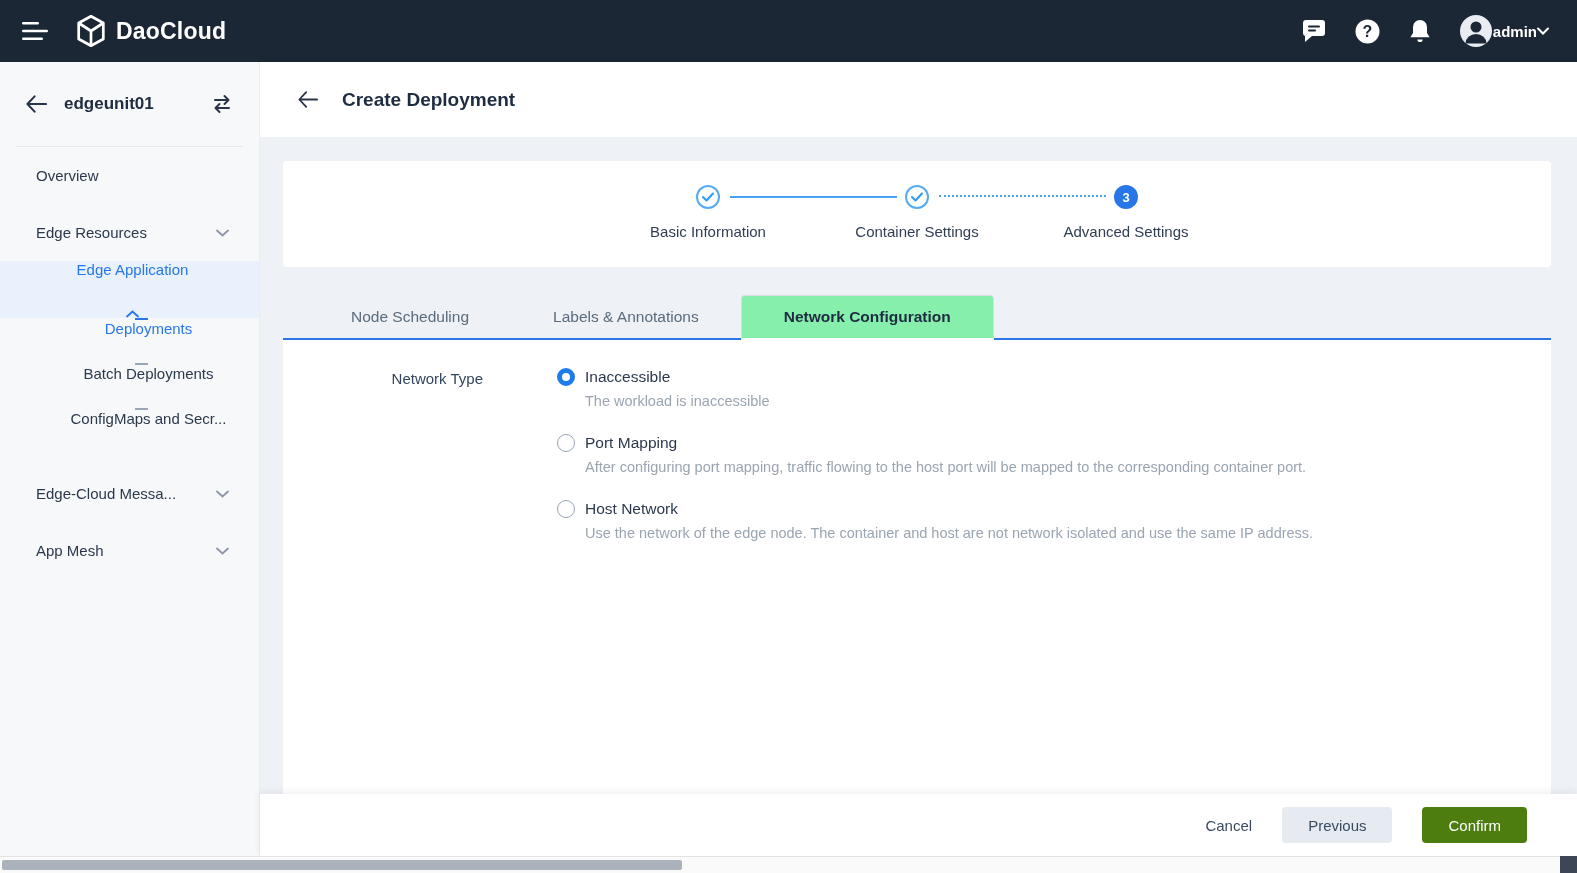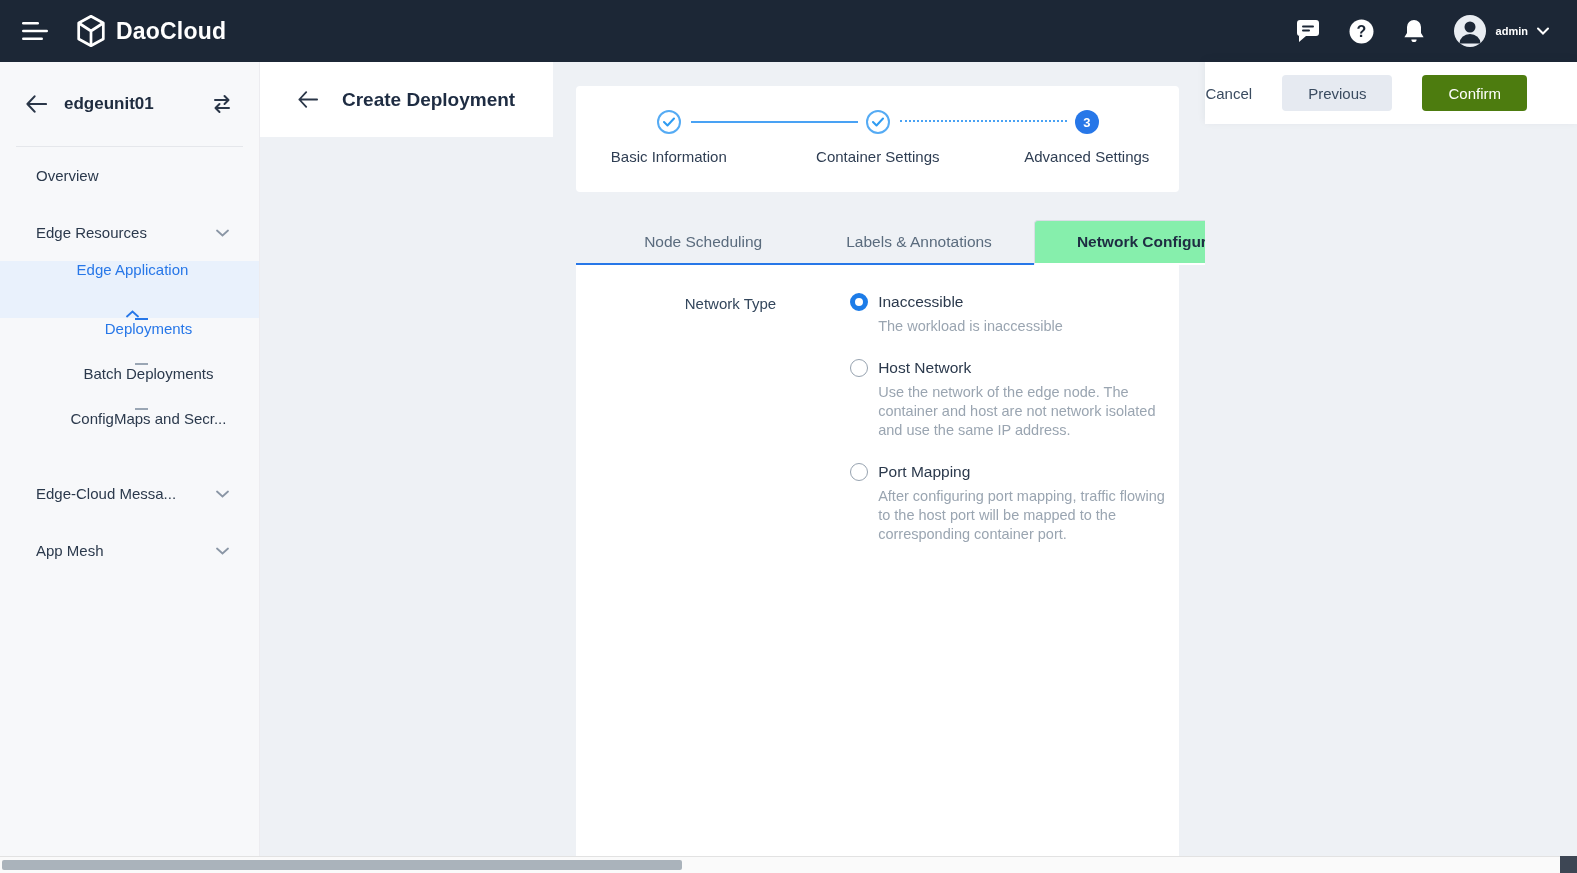--- a/index.html
+++ b/index.html
@@ -12,21 +12,21 @@
 
   
   .topbar {
     height:62px; background:#1c2736; display:flex; align-items:center;
     justify-content:space-between; padding:0 28px 0 22px;
   }
   .tb-left { display:flex; align-items:center; gap:28px; }
   .brand { display:flex; align-items:center; gap:10px; color:#fff; font-size:23px; font-weight:700; letter-spacing:.2px; cursor:pointer; }
   .tb-right { display:flex; align-items:center; gap:27px; }
   .icon-btn { display:flex; align-items:center; justify-content:center; cursor:pointer; }
-  .user { display:flex; align-items:center; gap:9px; color:#fff; font-size:11px; font-weight:700; cursor:pointer; }
+  .user { display:flex; align-items:center; gap:0; color:#fff; font-size:15px; font-weight:700; cursor:pointer; }
 
   
   .layout { display:flex; height:794px; }
 
   
   aside {
     width:260px; flex-shrink:0; background:#f7f8fa; border-right:1px solid #ececf0;
   }
   .sb-head { height:84px; display:flex; align-items:center; padding:0 26px; gap:17px; }
   .sb-title { flex:1; font-size:17px; font-weight:700; color:#202d40; }
@@ -40,21 +40,21 @@
   .sb-sub {
     height:45px; display:flex; align-items:center; padding-left:38px;
     font-size:15px; color:#2b394c; cursor:pointer;flex-direction:column;
   }
   .dash { width:13px; height:2px; background:#9aa6b4; margin-right:14px; flex-shrink:0; }
   .sb-sub.selected { color:#2777e8; }
   .sb-sub.selected .dash { background:#2777e8; }
   .group-gap { margin-top:12px; }
 
   
-  main { flex:1; min-width:0; display:flex; flex-direction:row; }
+  main { flex:1; min-width:0; display:flex; flex-direction:column; }
   .page-head { height:75px; flex-shrink:0; background:#fff; display:flex; align-items:center; padding:0 38px; gap:24px; }
   .page-title { font-size:19px; font-weight:700; color:#1e2c42; margin:0; }
 
   .content { flex:1; min-height:0; padding:24px 26px 0 23px; display:flex; flex-direction:column; overflow:hidden; }
 
   
   .stepper-card { background:#fff; border-radius:4px; height:106px; flex-shrink:0; display:flex; justify-content:center; }
   .stepper { position:relative; width:442px; height:62px; margin-top:24px; }
   .step-circle {
     position:absolute; top:0; width:24px; height:24px; border-radius:50%;
@@ -286,33 +286,33 @@
               <div class="opt-head">
                 <span class="radio checked"></span>
                 <span class="opt-label">Inaccessible</span>
               </div>
               <div class="opt-desc">The workload is inaccessible</div>
             </div>
 
             <div class="option">
               <div class="opt-head">
                 <span class="radio"></span>
+                <span class="opt-label">Port Mapping</span>
+              </div>
+              <div class="opt-desc">After configuring port mapping, traffic flowing to the host port will be mapped to the corresponding container port.</div>
+            </div>
+
+            <div class="option">
+              <div class="opt-head">
+                <span class="radio"></span>
                 <span class="opt-label">Host Network</span>
               </div>
               <div class="opt-desc">Use the network of the edge node. The container and host are not network isolated and use the same IP address.</div>
             </div>
 
-            <div class="option">
-              <div class="opt-head">
-                <span class="radio"></span>
-                <span class="opt-label">Port Mapping</span>
-              </div>
-              <div class="opt-desc">After configuring port mapping, traffic flowing to the host port will be mapped to the corresponding container port.</div>
-            </div>
-
           </div>
         </div>
       </section>
     </div>
 
     <div class="footer">
       <span class="btn-text">Cancel</span>
       <button class="btn btn-secondary">Previous</button>
       <button class="btn btn-primary">Confirm</button>
     </div>

